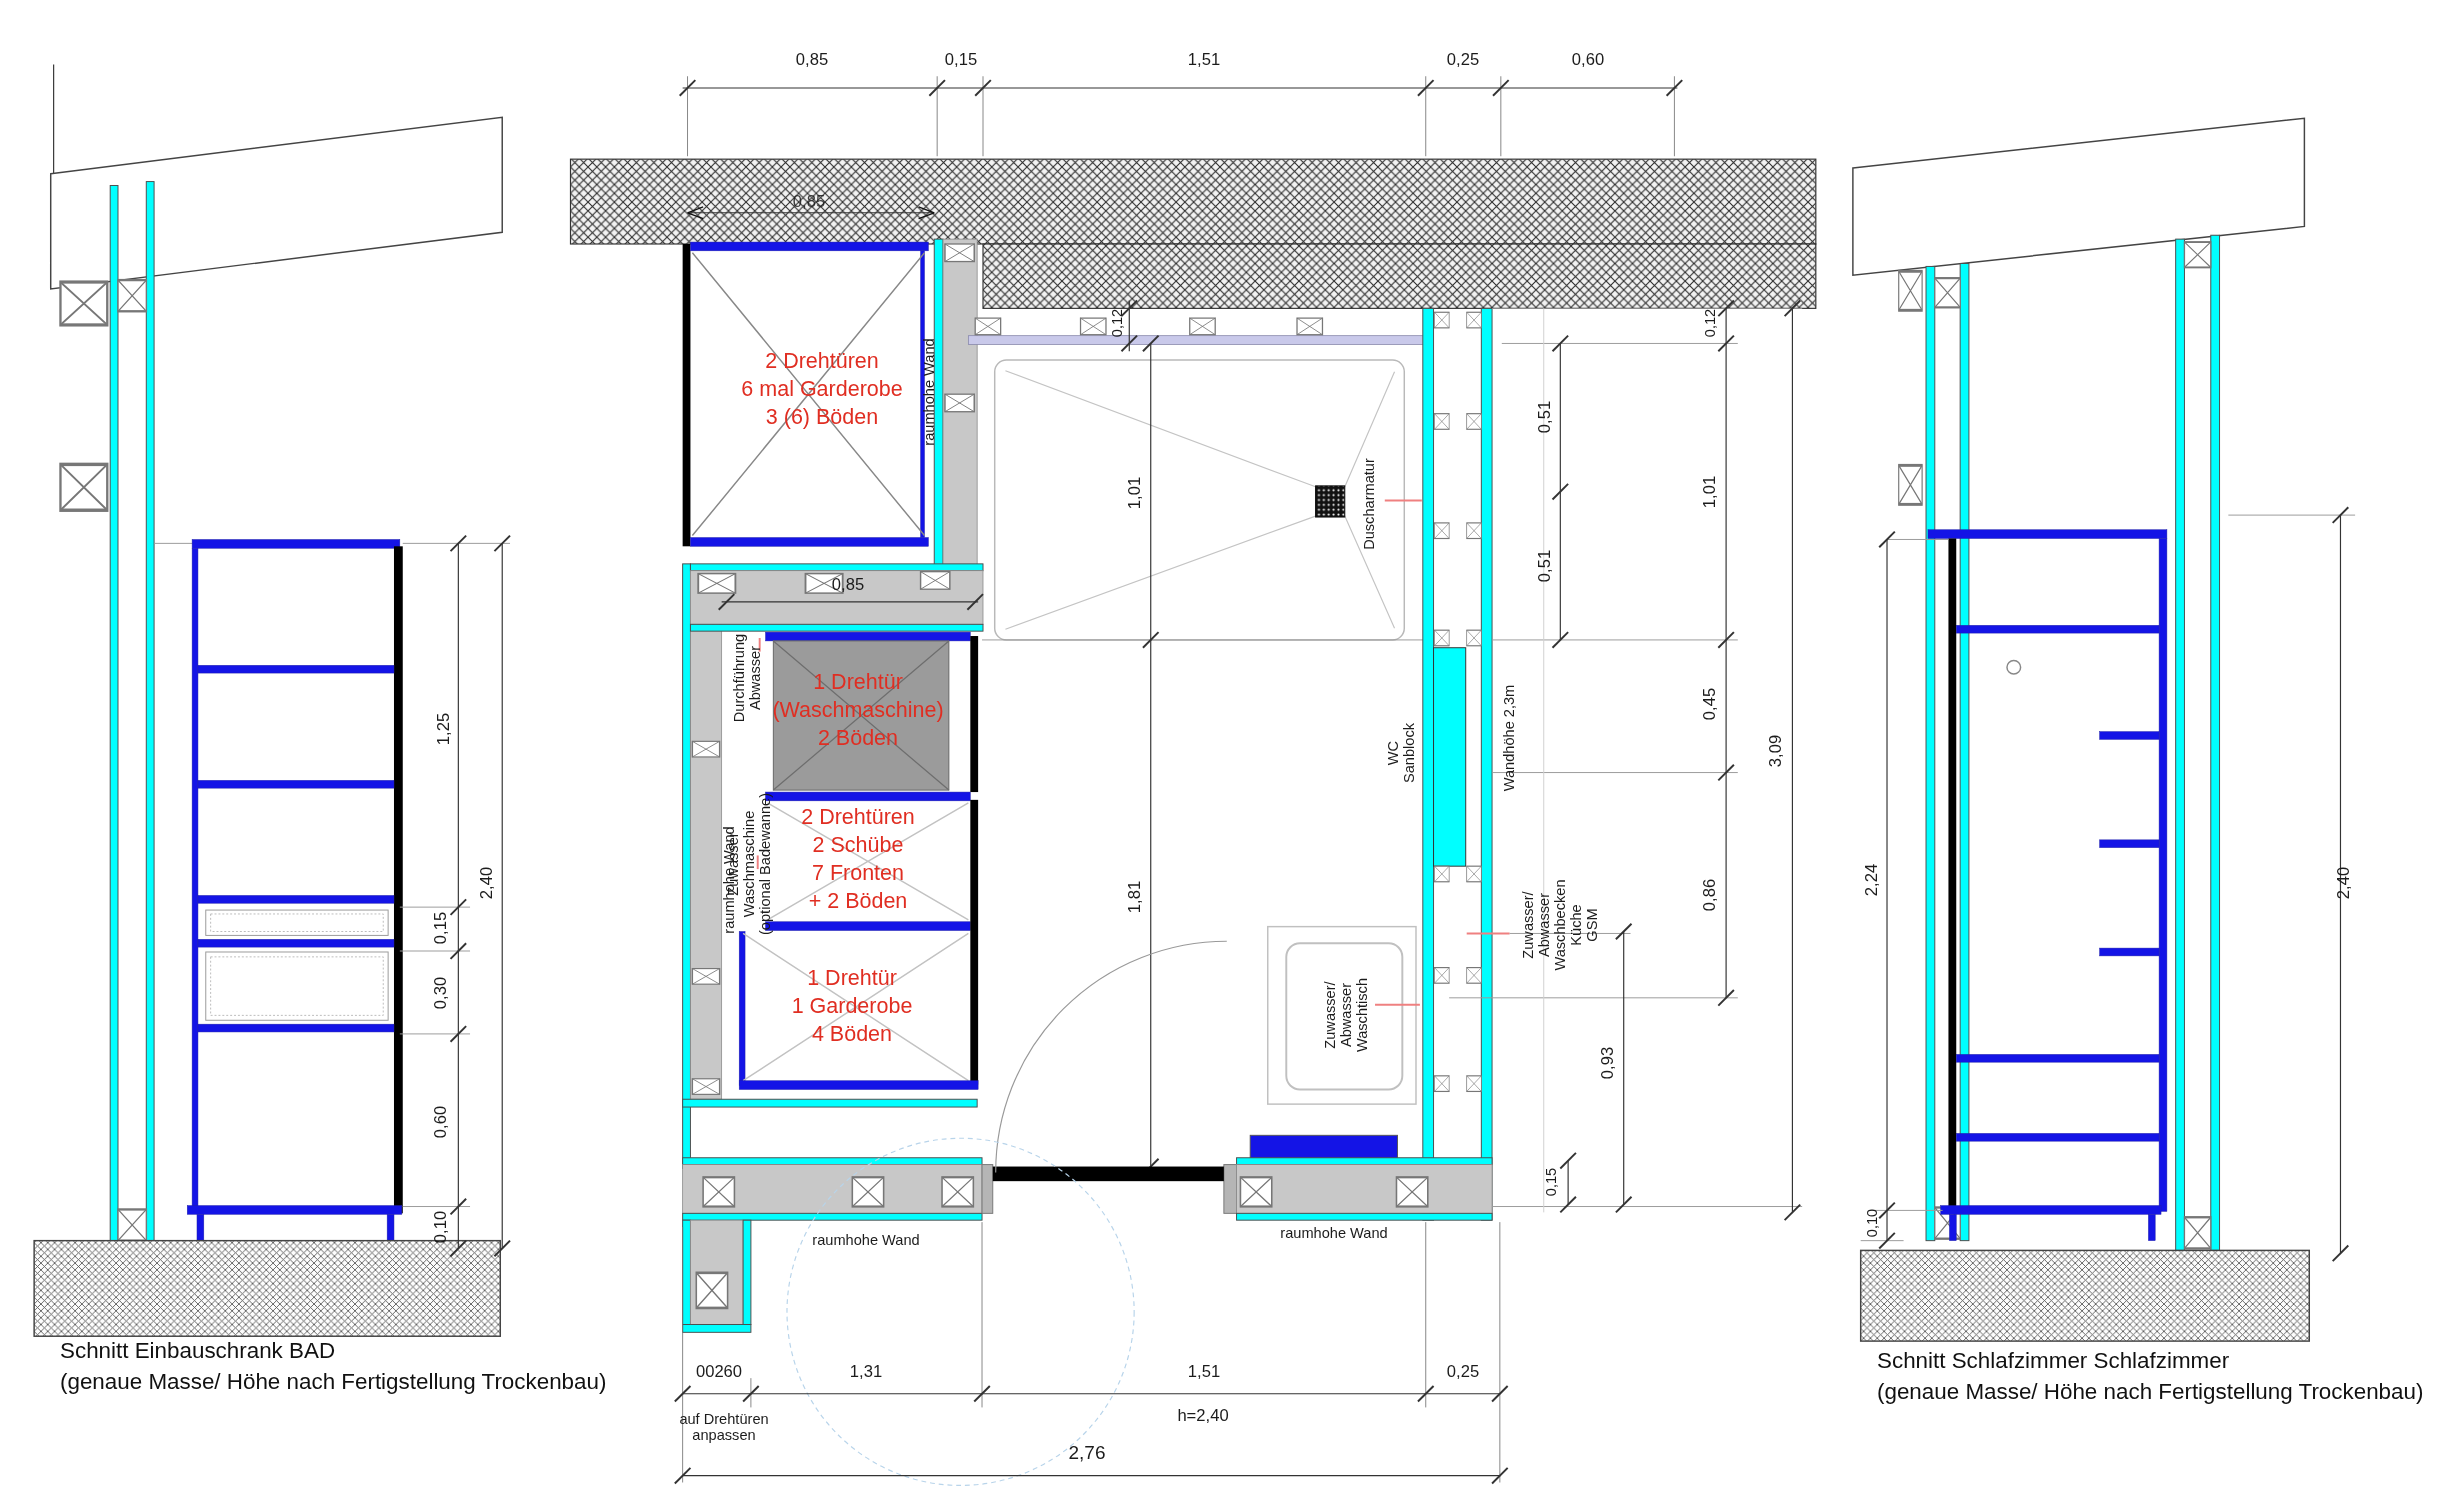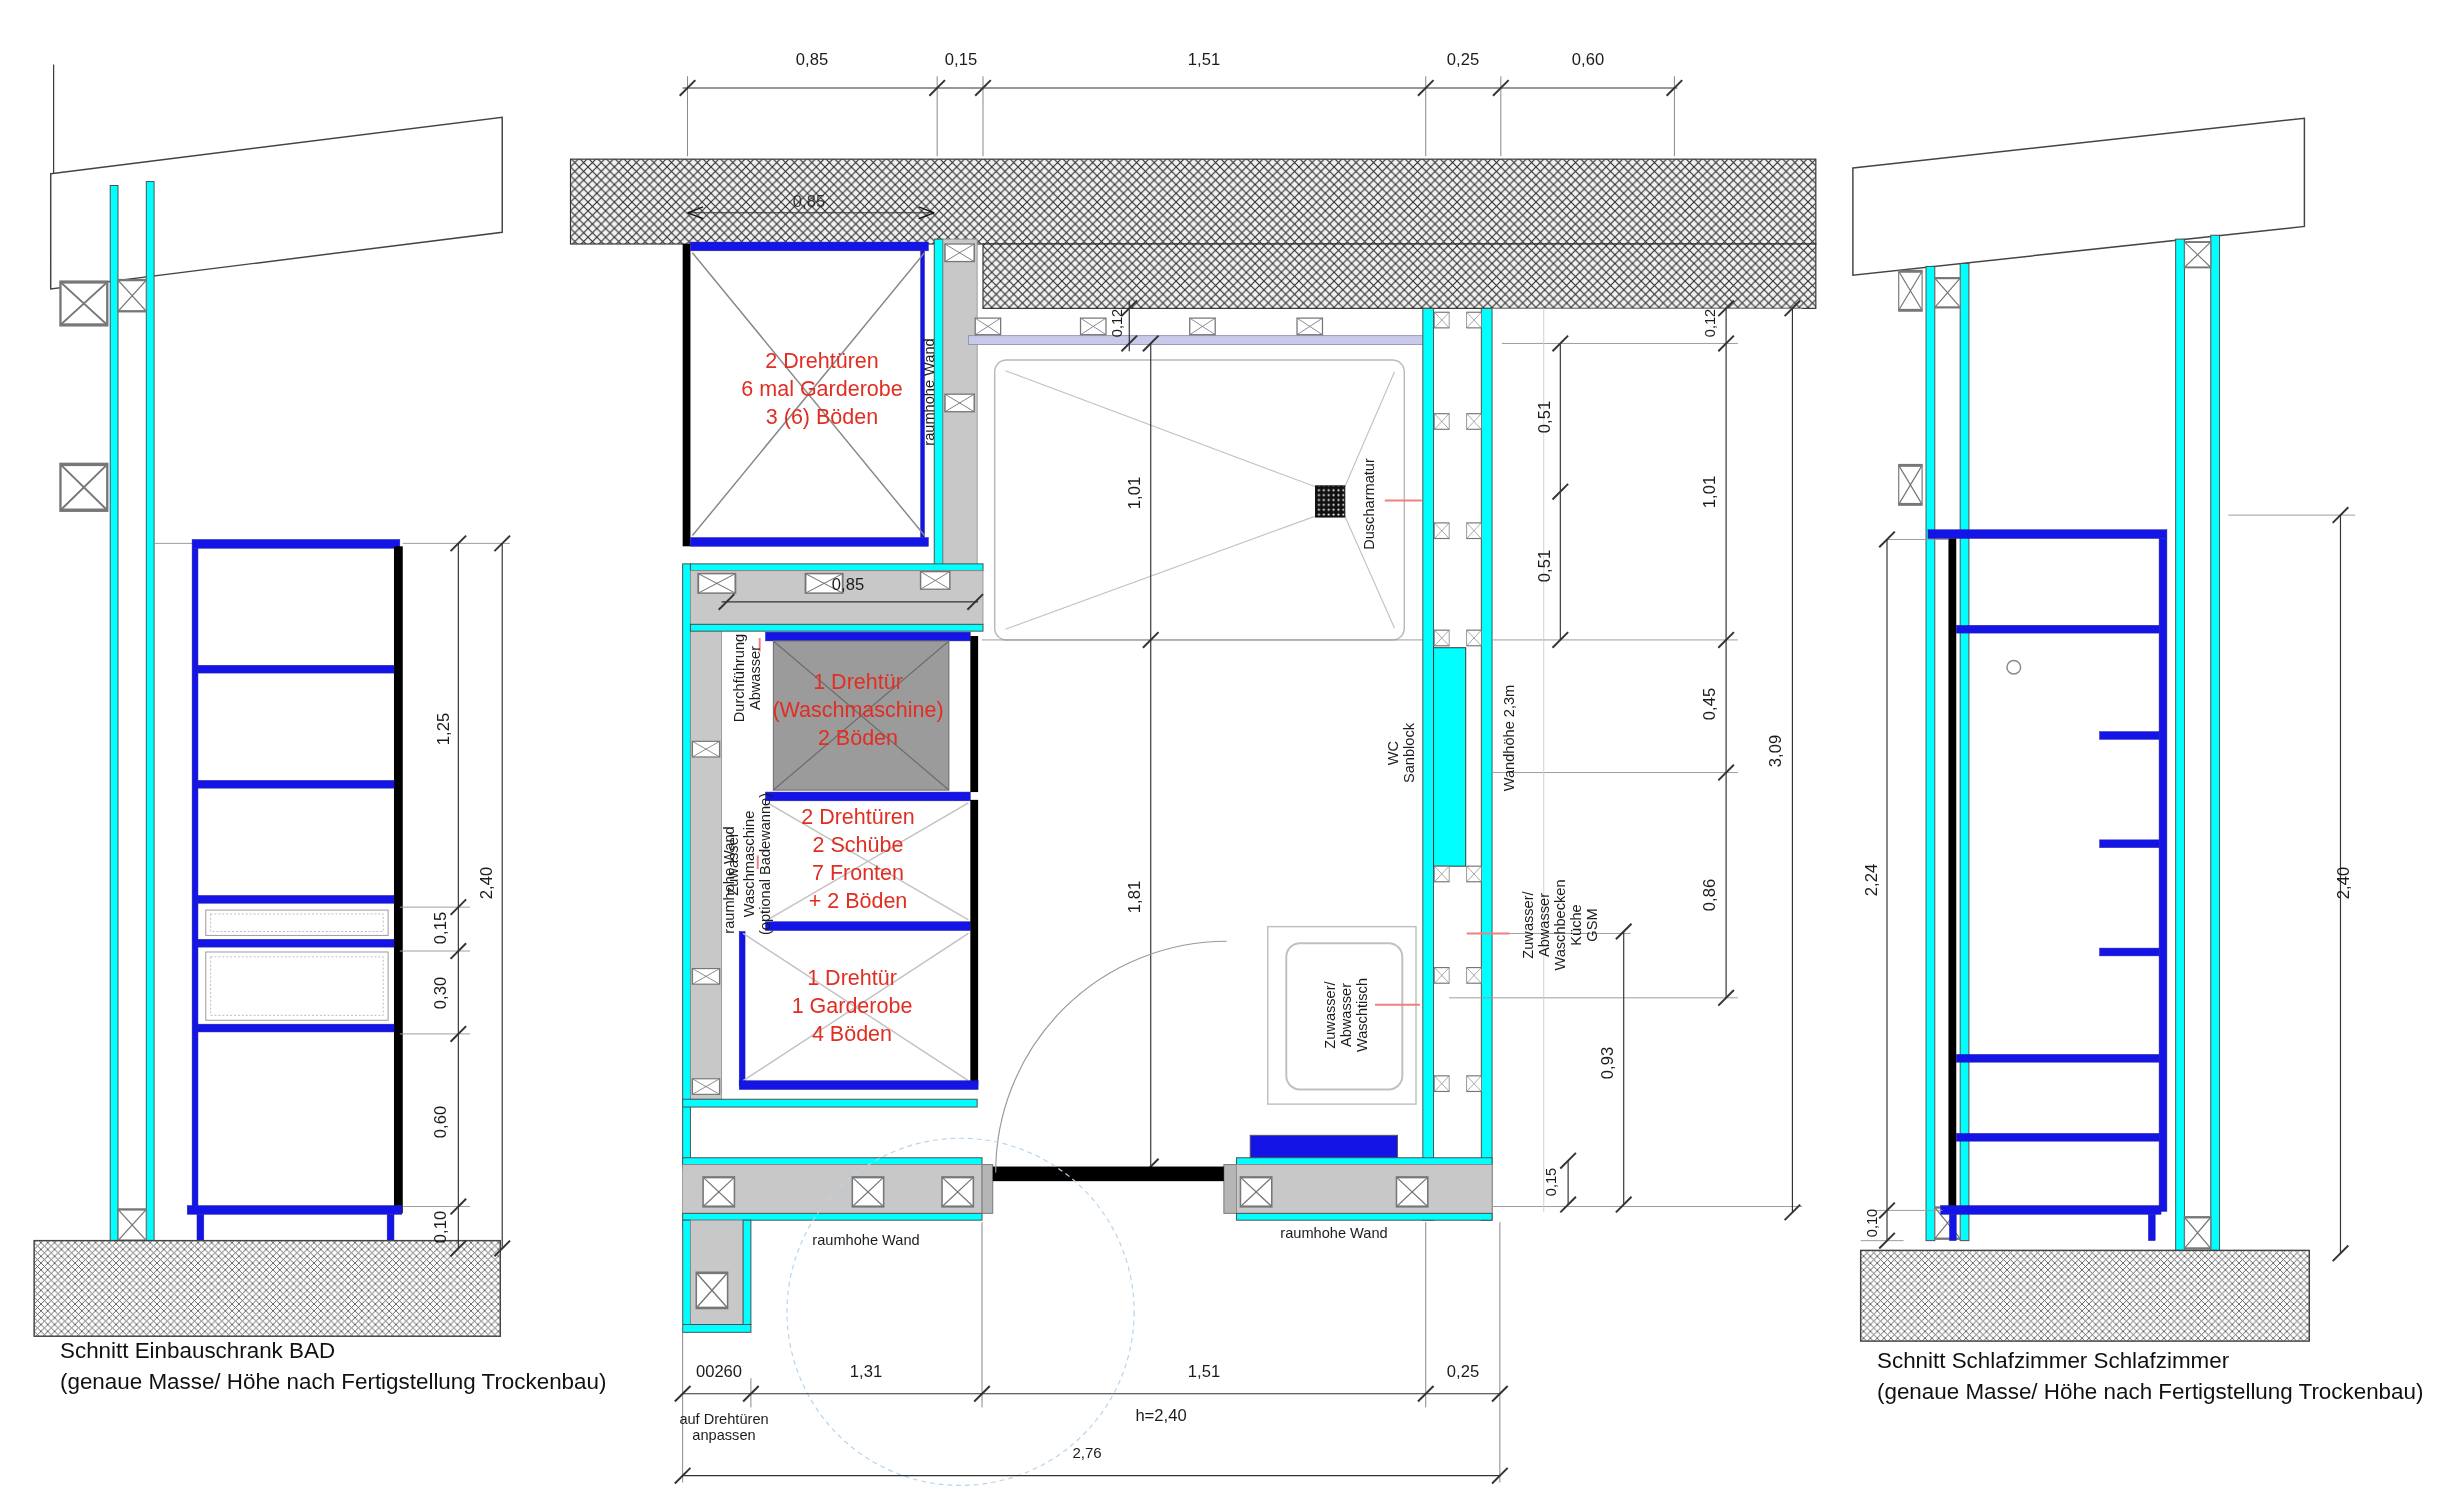--- a/index.html
+++ b/index.html
@@ -2,21 +2,21 @@
 <html><head>
 <meta charset="utf-8">
 <style>
   html,body{margin:0;padding:0;background:#fff;}
   body{width:2438px;height:1510px;position:relative;font-family:"Liberation Sans",sans-serif;overflow:hidden;}
   #canvas{position:absolute;left:0;top:0;width:2438px;height:1510px;background:#fff;}
   #linework{position:absolute;left:0;top:0;}
   .lbl{position:absolute;font-size:16.6px;color:#1c1c1c;white-space:nowrap;transform:translate(-50%,-50%);z-index:5;line-height:1.1;}
   .rot{transform:translate(-50%,-50%) rotate(-90deg);}
   .sm{font-size:14.6px;}
-  .md{font-size:15px;text-align:right;}
+  .md{font-size:19px;text-align:right;}
   .red{color:#e02e22;font-size:21.5px;line-height:1.3;text-align:center;}
   .stack{display:flex;flex-direction:column;align-items:center;}
   .cap{position:absolute;font-size:22.4px;color:#111;white-space:nowrap;z-index:5;}
   
   .cy{fill:#00ffff;stroke:#4d4d4d;stroke-width:1;}
   .gw{fill:#c8c8c8;stroke:#8a8a8a;stroke-width:0.8;}
   .bl{fill:#1414e6;stroke:#2222aa;stroke-width:0.5;}
   .dl{stroke:#333;stroke-width:1.2;fill:none;}
   .wl{stroke:#9a9a9a;stroke-width:1;fill:none;}
   .el{stroke:#777;stroke-width:0.9;fill:none;}
@@ -426,21 +426,21 @@
 <div class="lbl rot" style="left:1608px;top:1063px">0,93</div>
 <div class="lbl rot sm" style="left:1551px;top:1182px">0,15</div>
 <div class="lbl rot" style="left:1776px;top:751px">3,09</div>
 
 <div class="lbl sm" style="left:866px;top:1240px">raumhohe Wand</div>
 <div class="lbl sm" style="left:1334px;top:1233px">raumhohe Wand</div>
 <div class="lbl" style="left:719px;top:1372px">00260</div>
 <div class="lbl" style="left:866px;top:1372px">1,31</div>
 <div class="lbl" style="left:1204px;top:1372px">1,51</div>
 <div class="lbl" style="left:1463px;top:1372px">0,25</div>
-<div class="lbl" style="left:1161px;top:1416px">h=2,40</div>
+<div class="lbl" style="left:1203px;top:1416px">h=2,40</div>
 <div class="lbl md" style="left:1087px;top:1453px">2,76</div>
 <div class="lbl sm stack" style="left:724px;top:1427px">
   <span>auf Drehtüren</span>
   <span>anpassen</span>
 </div>
 
 <div class="lbl rot" style="left:1872px;top:880px">2,24</div>
 <div class="lbl rot sm" style="left:1872px;top:1223px">0,10</div>
 <div class="lbl rot" style="left:2344px;top:883px">2,40</div>
 <div class="cap" style="left:1877px;top:1348px">Schnitt Schlafzimmer Schlafzimmer</div>

